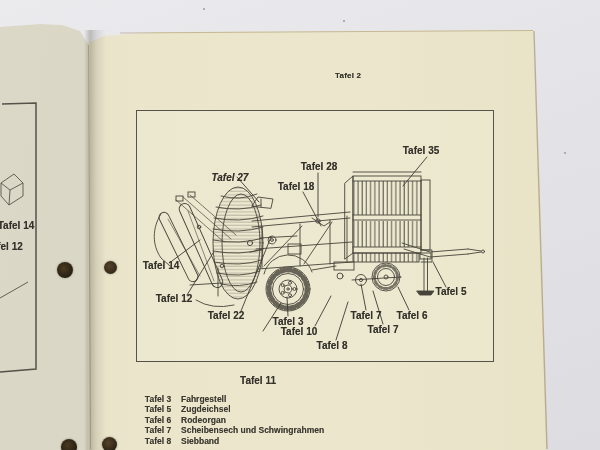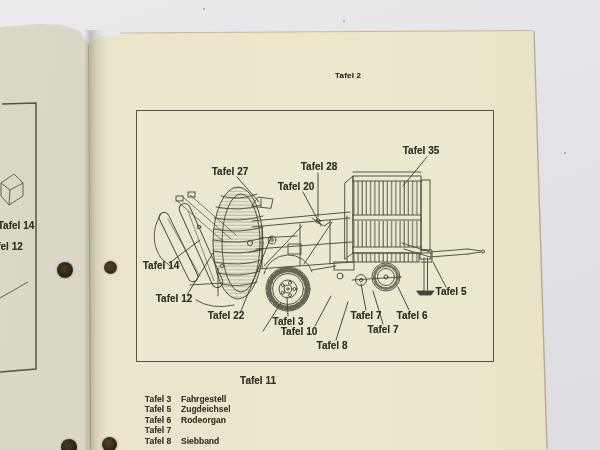--- a/index.html
+++ b/index.html
@@ -193,23 +193,23 @@
     <g fill="none">
       <path d="M120 33 L533 30.5" stroke="rgba(150,128,85,.45)" stroke-width="1"></path>
       <path d="M534 31 L547 449" stroke="rgba(150,128,85,.55)" stroke-width="1.4"></path>
       <path d="M88.5 45 L90.5 449" stroke="rgba(105,100,85,.38)" stroke-width="1"></path>
     </g>
   </svg>
 
   <span class="txt header-plate">Tafel 2</span>
 
   <div id="callout-layer">
-      <div class="callout" style="left: 230px; top: 171px;">Tafel 27</div>
+      <div class="callout" style="left: 230px; top: 177px; font-style: italic;">Tafel 27</div>
       <div class="callout" style="left: 319px; top: 166px;">Tafel 28</div>
-      <div class="callout" style="left: 296px; top: 186px;">Tafel 20</div>
+      <div class="callout" style="left: 296px; top: 186px;">Tafel 18</div>
       <div class="callout" style="left: 421px; top: 150px;">Tafel 35</div>
       <div class="callout" style="left: 161px; top: 265px;">Tafel 14</div>
       <div class="callout" style="left: 174px; top: 298px;">Tafel 12</div>
       <div class="callout" style="left: 226px; top: 315px;">Tafel 22</div>
       <div class="callout" style="left: 258px; top: 336px; margin-top: 44px;">Tafel 11</div>
       <div class="callout" style="left: 288px; top: 321px;">Tafel 3</div>
       <div class="callout" style="left: 299px; top: 331px;">Tafel 10</div>
       <div class="callout" style="left: 332px; top: 345px;">Tafel 8</div>
       <div class="callout" style="left: 366px; top: 315px;">Tafel 7</div>
       <div class="callout" style="left: 383px; top: 329px;">Tafel 7</div>
@@ -230,20 +230,21 @@
       <div class="legend-row">
         <span class="plate">Tafel 5</span>
         <span>Zugdeichsel</span>
       </div>
       <div class="legend-row">
         <span class="plate">Tafel 6</span>
         <span>Rodeorgan</span>
       </div>
       <div class="legend-row">
         <span class="plate">Tafel 7</span>
+        <span>Scheibensech und Schwingrahmen</span>
       </div>
       <div class="legend-row">
         <span class="plate">Tafel 8</span>
         <span>Siebband</span>
       </div>
     </div>
 
   <div class="hole" style="left:57px;top:262px;width:16px;height:16px;"></div>
   <div class="hole" style="left:104px;top:261px;width:13px;height:13px;background:radial-gradient(circle at 42% 40%,#55422a 0%,#33291a 70%);"></div>
   <div class="hole" style="left:61px;top:439px;width:16px;height:16px;"></div>

